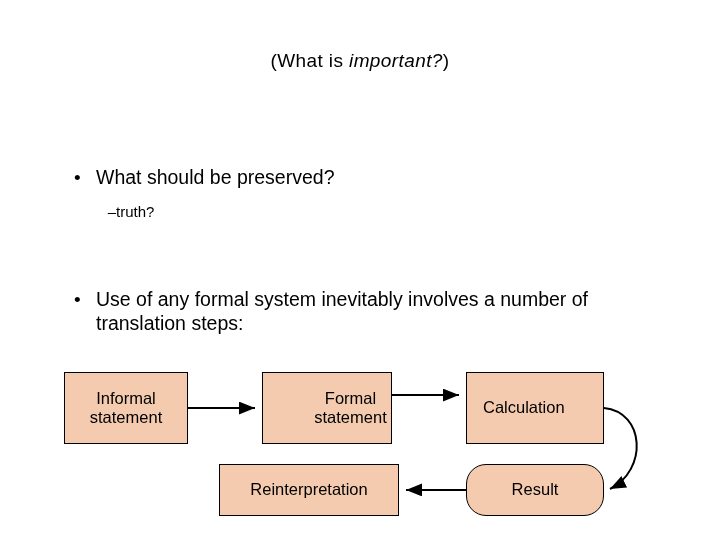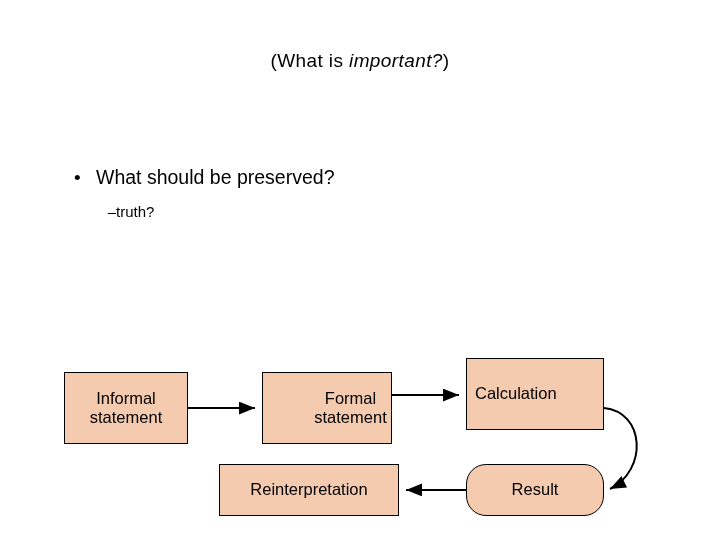--- a/index.html
+++ b/index.html
@@ -84,23 +84,23 @@
     line-height: 1.18;
     color: #000;
   }
   .box-informal {
     left: 64px; top: 372px; width: 124px; height: 72px;
   }
   .box-formal {
     left: 262px; top: 372px; width: 130px; height: 72px; padding-left: 47px;
   }
   .box-calc {
-    left: 466px; top: 358px; width: 138px; height: 72px;
+    left: 466px; top: 372px; width: 138px; height: 72px;
     justify-content: flex-start;
-    padding-left: 8px;
+    padding-left: 16px;
     text-align: left;
   }
   .box-reinterp {
     left: 219px; top: 464px; width: 180px; height: 52px;
   }
   .box-result {
     left: 466px; top: 464px; width: 138px; height: 52px; border-radius: 20px;
   }
   svg.arrows {
     position: absolute;
@@ -118,20 +118,23 @@
   </div>
 
   <div class="bullet1 b1a">
     <span class="dot">•</span><span>What should be preserved?</span>
   </div>
 
   <div class="sub s1">
     <span class="dash">–</span><span>truth?</span>
   </div>
 
+  <div class="bullet1 b1b">
+    <span class="dot">•</span><span class="txt">Use of any formal system inevitably involves a number of translation steps:</span>
+  </div>
 
   <div class="diagram">
 
     <svg class="arrows" viewBox="0 0 720 540">
       <defs>
         <marker id="ah" markerWidth="9" markerHeight="9" refX="8" refY="3.2" orient="auto">
           <path d="M0,0 L8,3.2 L0,6.4 z" fill="#000"></path>
         </marker>
       </defs>
       <line x1="188" y1="408" x2="255" y2="408" stroke="#000" stroke-width="2" marker-end="url(#ah)"></line>

